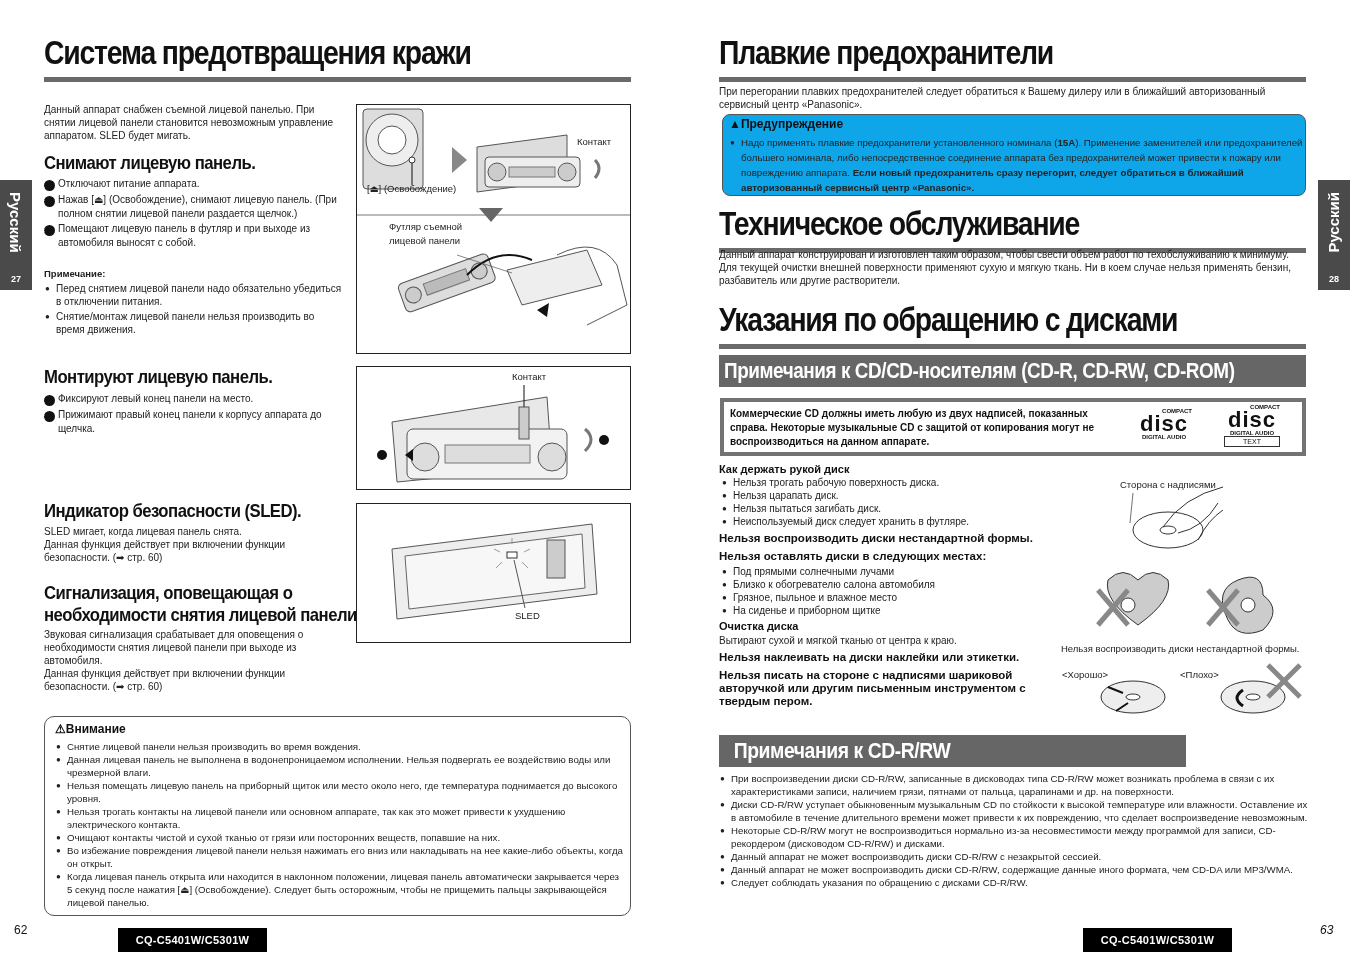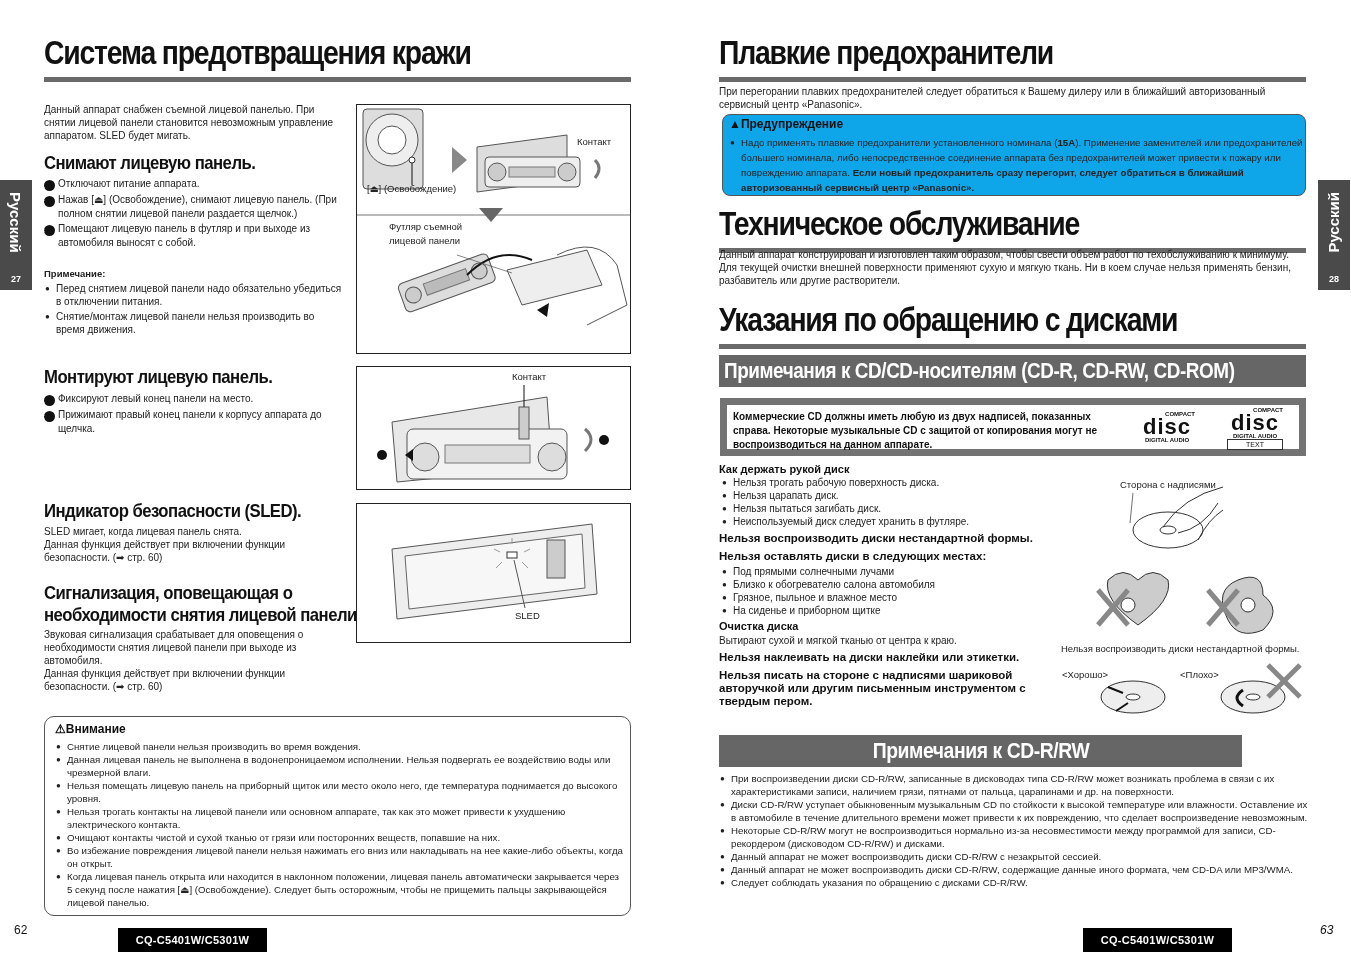--- a/index.html
+++ b/index.html
@@ -182,21 +182,21 @@
 <div class="abs rule" style="left:719px;top:248px;width:587px;"></div>
 <div class="abs p" style="left:719px;top:248px;width:590px;">Данный аппарат конструирован и изготовлен таким образом, чтобы свести объем работ по техобслуживанию к минимуму. Для текущей очистки внешней поверхности применяют сухую и мягкую ткань. Ни в коем случае нельзя применять бензин, разбавитель или другие растворители.</div>
 
 <div class="abs h1" style="left:719px;top:301px;">Указания по обращению с дисками</div>
 <div class="abs rule" style="left:719px;top:344px;width:587px;"></div>
 
 <div class="abs bar" style="left:719px;top:355px;width:587px;height:32px;font-size:22px;line-height:32px;padding-left:5px;">
   <span style="display:inline-block;transform:scaleX(0.86);transform-origin:left;white-space:nowrap;letter-spacing:-0.5px;">Примечания к CD/CD-носителям (CD-R, CD-RW, CD-ROM)</span>
 </div>
 
-<div class="abs" style="left:720px;top:398px;width:586px;height:58px;border:7px solid #737373;">
+<div class="abs" style="left:720px;top:398px;width:586px;height:58px;border:4px solid #737373;">
   <div class="h3" style="position:absolute;left:6px;top:5px;width:395px;font-size:10px;line-height:14px;">Коммерческие CD должны иметь любую из двух надписей, показанных справа. Некоторые музыкальные CD с защитой от копирования могут не воспроизводиться на данном аппарате.</div>
   <div style="position:absolute;left:412px;top:6px;width:56px;text-align:center;">
     <div style="font-size:6px;font-weight:bold;text-align:right;">COMPACT</div>
     <div style="font-size:22px;font-weight:bold;line-height:20px;letter-spacing:1px;">disc</div>
     <div style="font-size:6px;font-weight:bold;">DIGITAL AUDIO</div>
   </div>
   <div style="position:absolute;left:500px;top:2px;width:56px;text-align:center;">
     <div style="font-size:6px;font-weight:bold;text-align:right;">COMPACT</div>
     <div style="font-size:22px;font-weight:bold;line-height:20px;letter-spacing:1px;">disc</div>
     <div style="font-size:6px;font-weight:bold;">DIGITAL AUDIO</div>
@@ -254,21 +254,21 @@
     <g stroke="#888" stroke-width="5">
         <line x1="210" y1="190" x2="242" y2="222"></line>
         <line x1="242" y1="190" x2="210" y2="222"></line>
       </g>
   </svg>
   <div class="abs lbl" style="left:3px;top:168px;">Нельзя воспроизводить диски нестандартной формы.</div>
   <div class="abs lbl" style="left:4px;top:194px;">&lt;Хорошо&gt;</div>
   <div class="abs lbl" style="left:122px;top:194px;">&lt;Плохо&gt;</div>
 </div>
 
-<div class="abs bar" style="left:719px;top:735px;width:523px;height:32px;text-align:center;font-size:22px;line-height:32px;">
+<div class="abs bar" style="left:719px;top:735px;width:467px;height:32px;font-size:22px;line-height:32px;">
   <span style="display:inline-block;transform:scaleX(0.88);white-space:nowrap;letter-spacing:-0.5px;">Примечания к CD-R/RW</span>
 </div>
 
 <div class="abs p" style="left:719px;top:772px;width:590px;font-size:9.7px;">
   <div class="li">При воспроизведении диски CD-R/RW, записанные в дисководах типа CD-R/RW может возникать проблема в связи с их характеристиками записи, наличием грязи, пятнами от пальца, царапинами и др. на поверхности.</div>
   <div class="li">Диски CD-R/RW уступает обыкновенным музыкальным CD по стойкости к высокой температуре или влажности. Оставление их в автомобиле в течение длительного времени может привести к их повреждению, что сделает воспроизведение невозможным.</div>
   <div class="li">Некоторые CD-R/RW могут не воспроизводиться нормально из-за несовместимости между программой для записи, CD-рекордером (дисководом CD-R/RW) и дисками.</div>
   <div class="li">Данный аппарат не может воспроизводить диски CD-R/RW с незакрытой сессией.</div>
   <div class="li">Данный аппарат не может воспроизводить диски CD-R/RW, содержащие данные иного формата, чем CD-DA или MP3/WMA.</div>
   <div class="li">Следует соблюдать указания по обращению с дисками CD-R/RW.</div>

